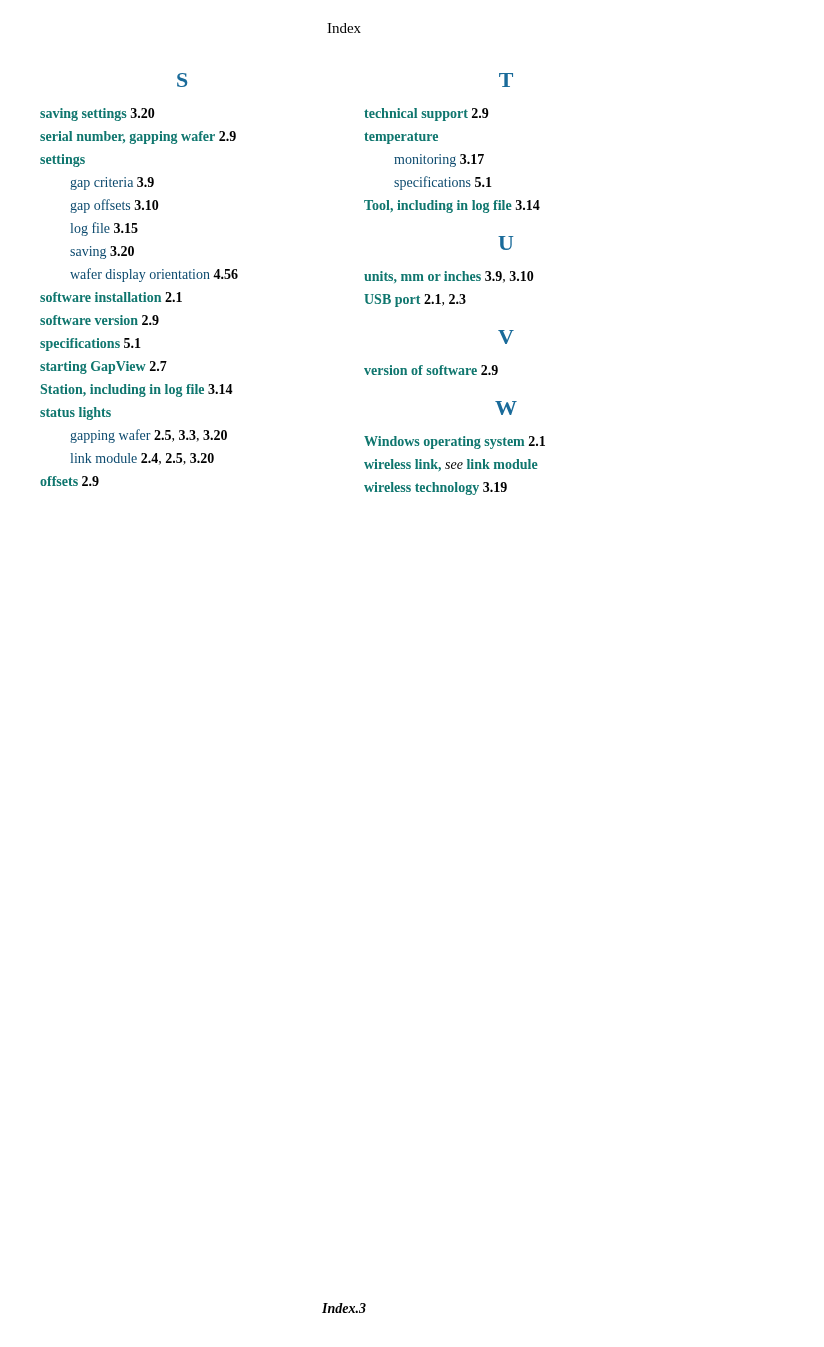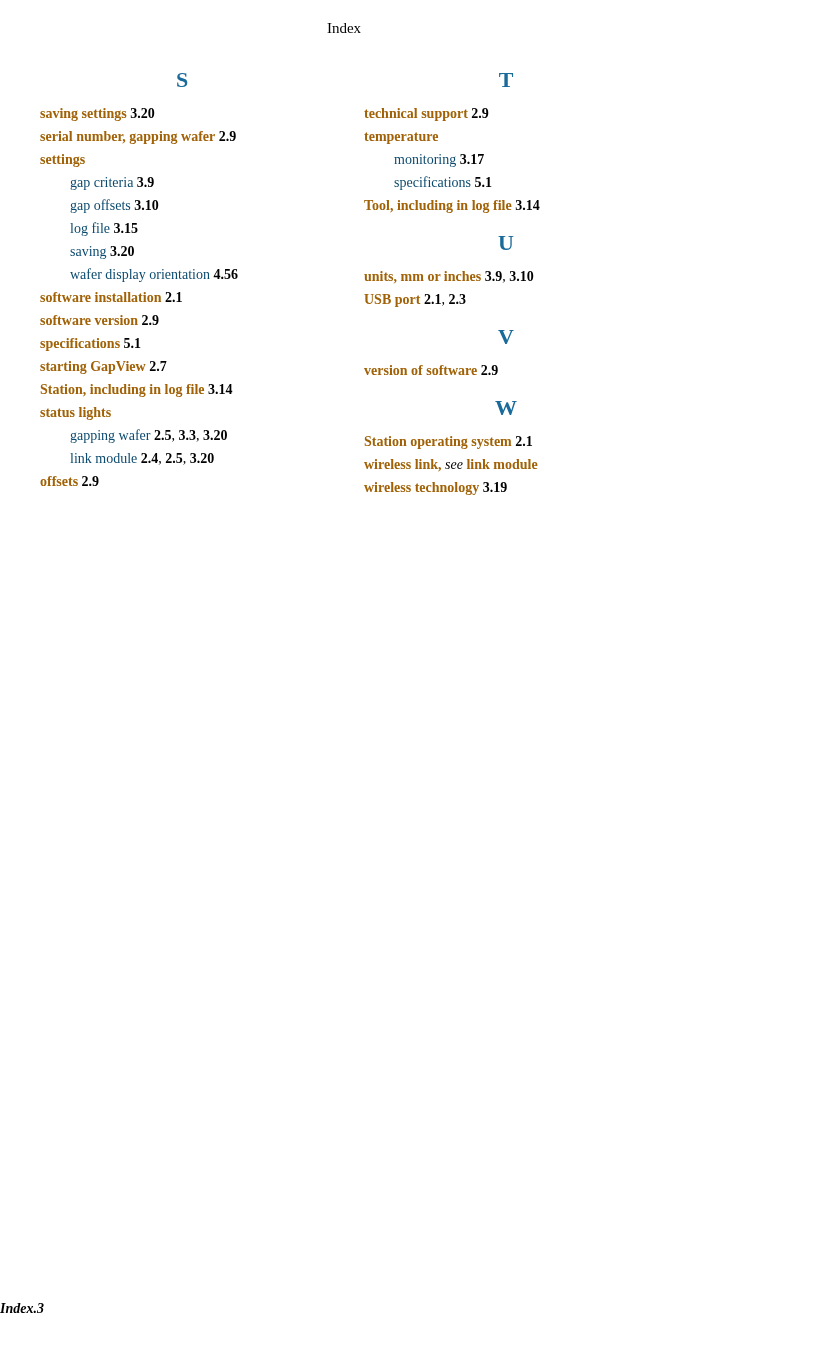--- a/index.html
+++ b/index.html
@@ -56,21 +56,21 @@
       margin-bottom: 10px;
       font-family: "Times New Roman", Times, serif;
     }
 
     .index-entry {
       margin-bottom: 2px;
       line-height: 1.5;
     }
 
     .entry-link {
-      color: #a16207;
+      color: #0f766e;
       font-weight: bold;
       text-decoration: none;
     }
 
     .entry-num {
       color: #000000;
       font-weight: bold;
     }
 
     .sub-entry {
@@ -86,20 +86,21 @@
 
     .see-italic {
       font-style: italic;
     }
 
     .page-footer {
       position: absolute;
       bottom: 30px;
       left: 0;
       right: 0;
+      text-align: center;
       font-style: italic;
       font-weight: bold;
       font-size: 14px;
       color: #000;
     }
 
     .section-spacer {
       margin-bottom: 14px;
     }
 
@@ -205,21 +206,21 @@
       <div class="section-spacer">
         <div class="section-letter">V</div>
         <div class="index-entry">
           <span class="entry-link">version of software</span> <span class="entry-num">2.9</span>
         </div>
       </div>
 
       <div class="section-spacer">
         <div class="section-letter">W</div>
         <div class="index-entry">
-          <span class="entry-link">Station operating system</span> <span class="entry-num">2.1</span>
+          <span class="entry-link">Windows operating system</span> <span class="entry-num">2.1</span>
         </div>
         <div class="index-entry">
           <span class="entry-link">wireless link,</span> <span class="see-italic">see</span> <span class="entry-link">link module</span>
         </div>
         <div class="index-entry">
           <span class="entry-link">wireless technology</span> <span class="entry-num">3.19</span>
         </div>
       </div>
 
     </div>

